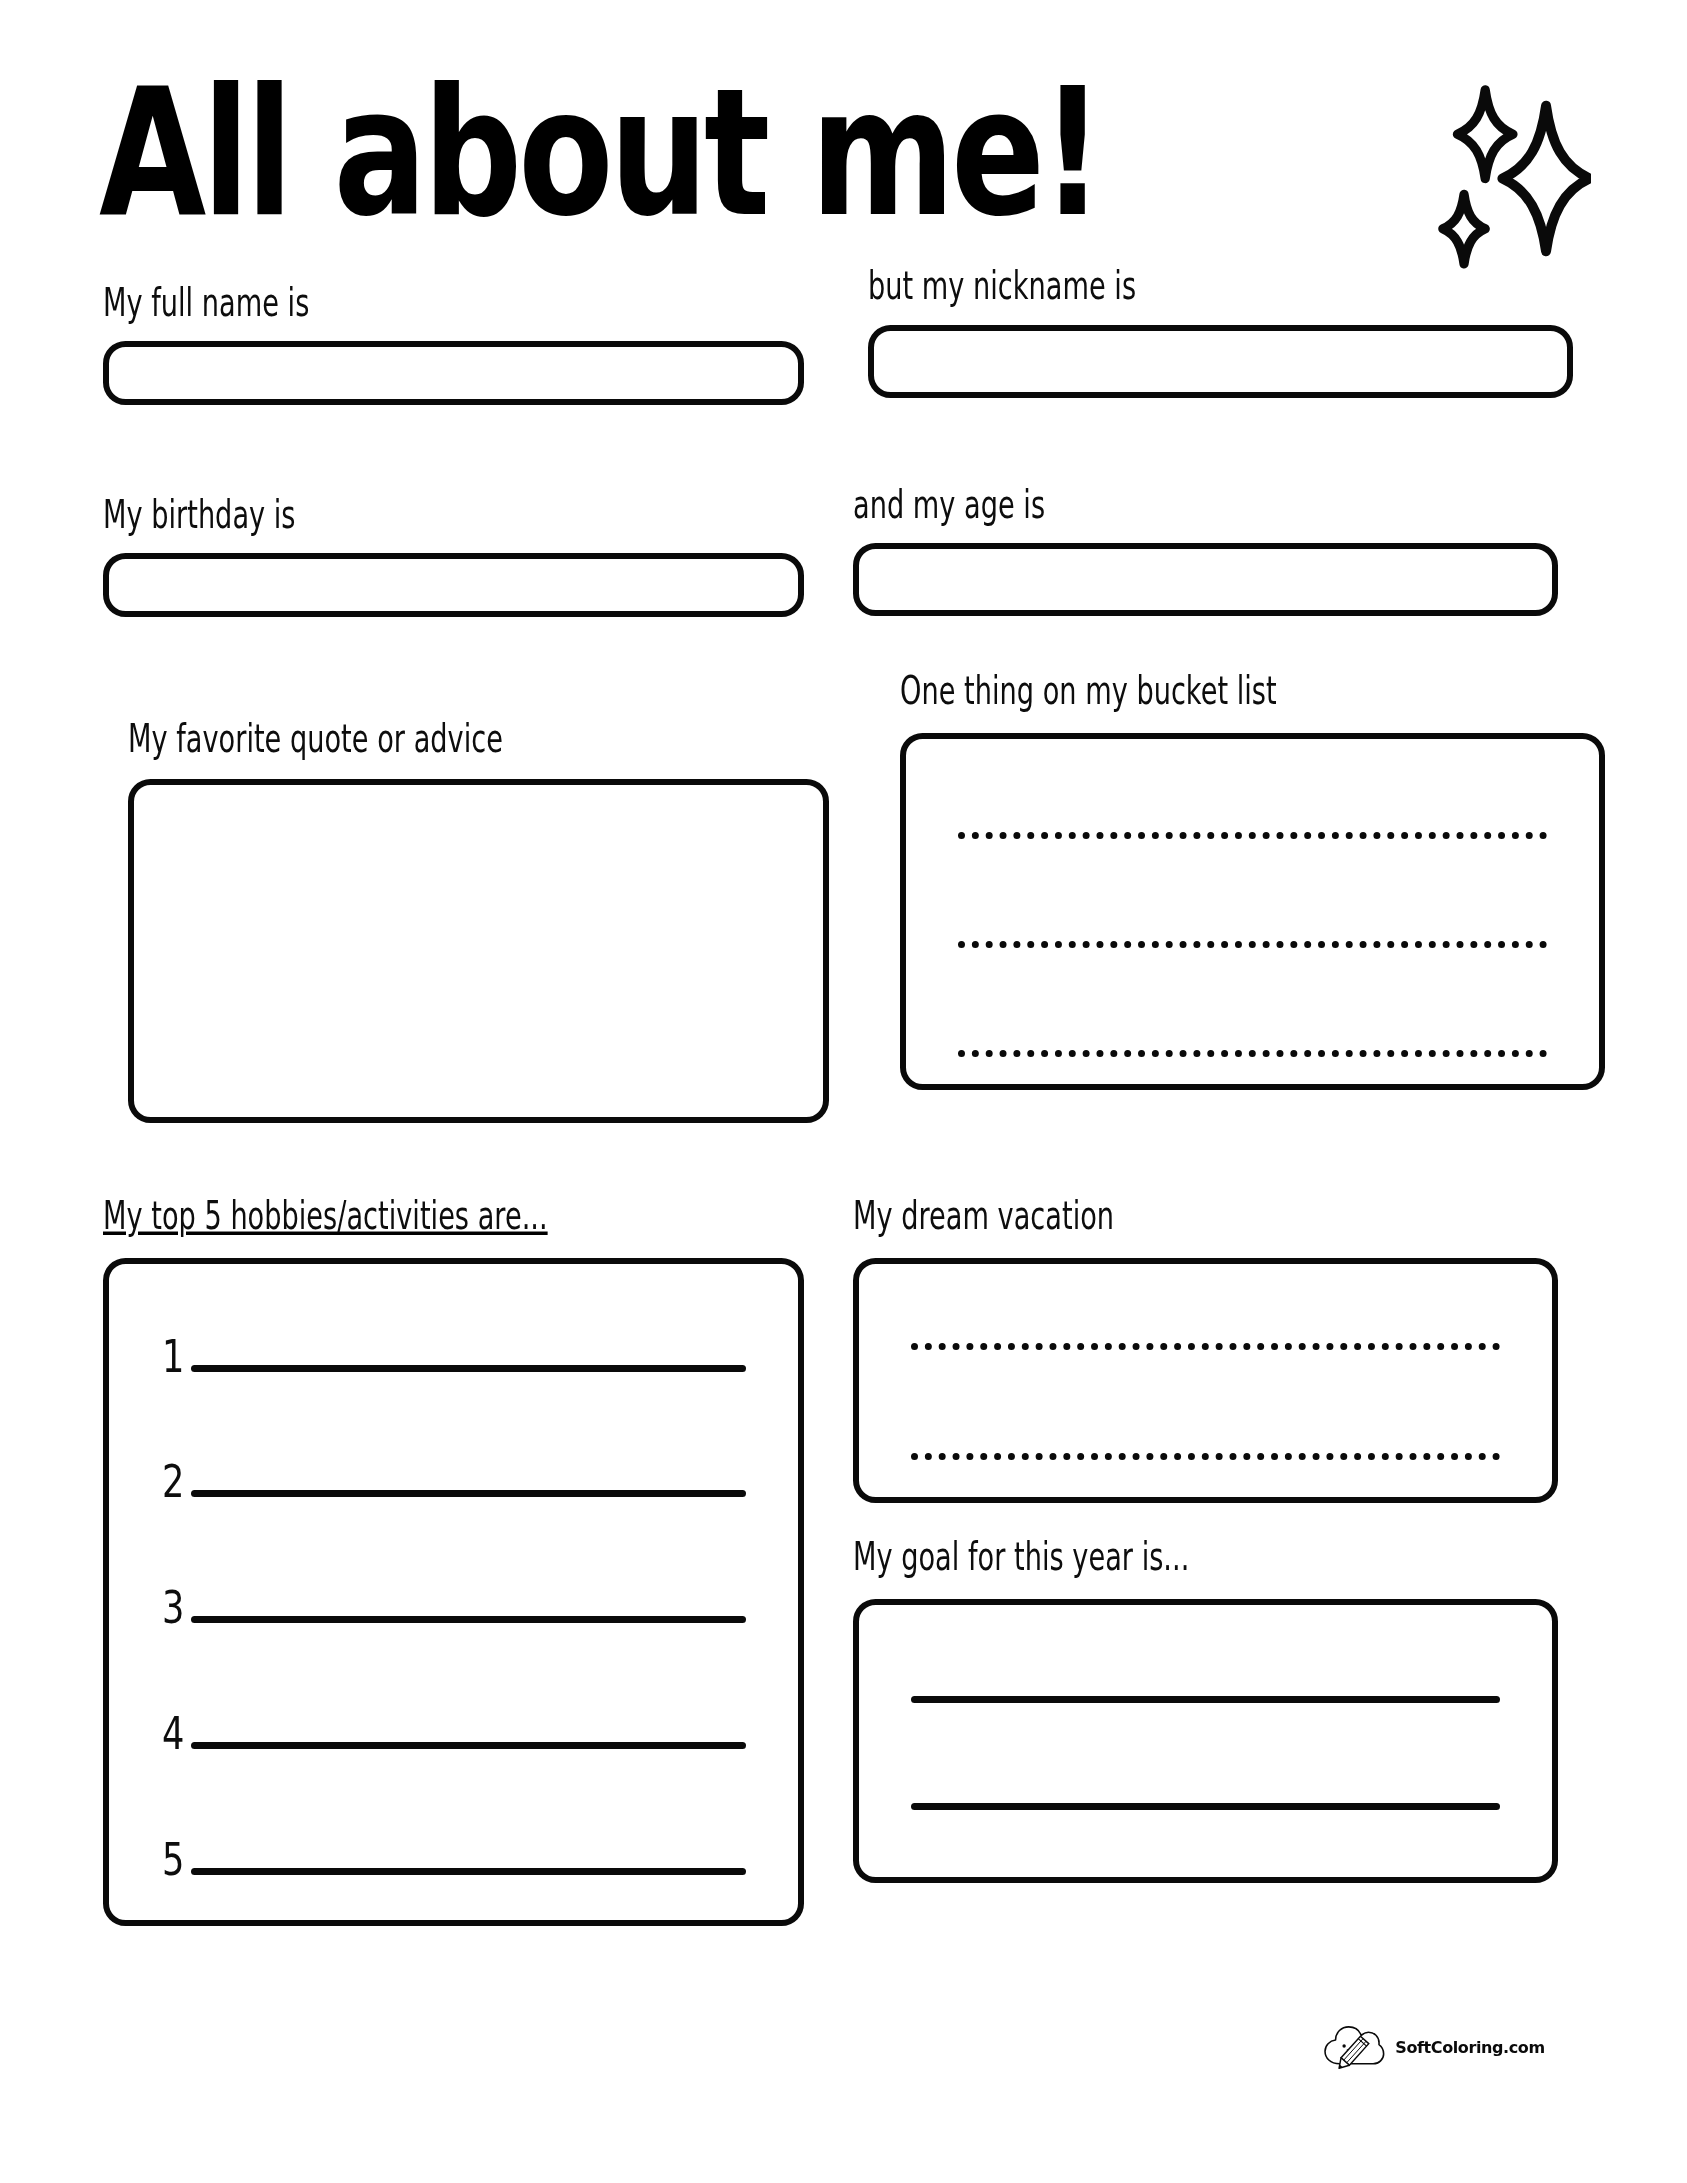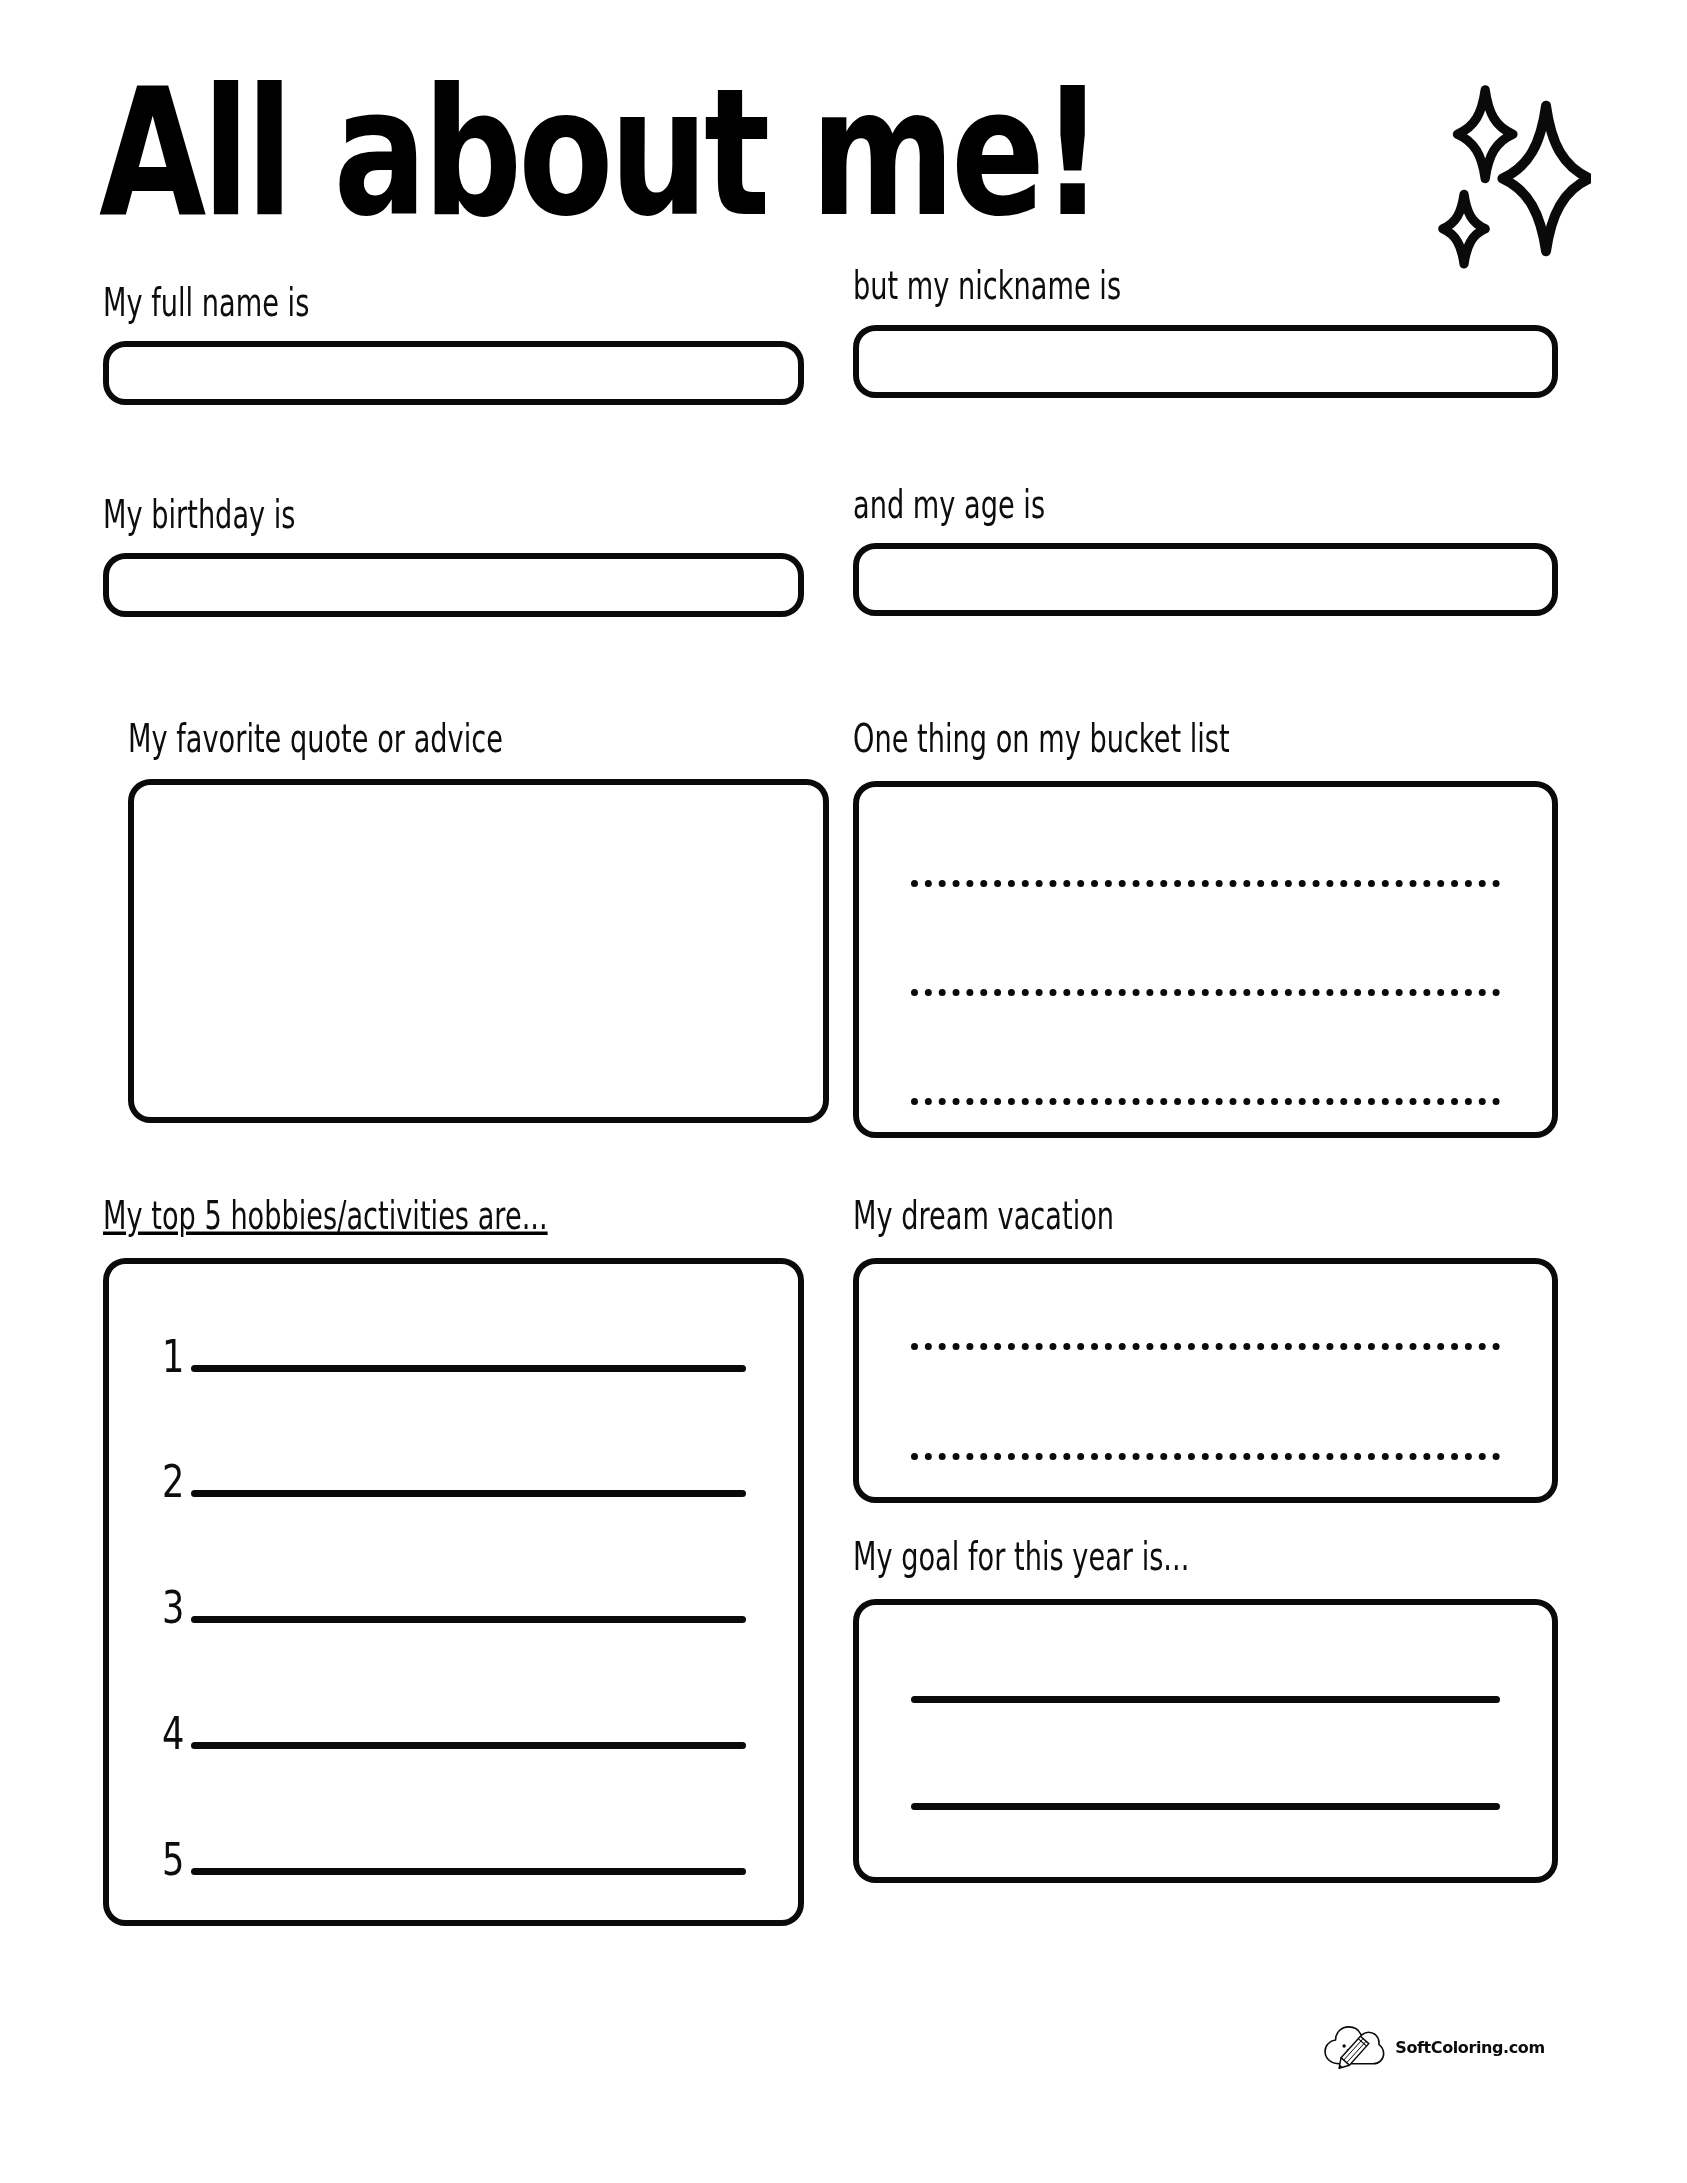--- a/index.html
+++ b/index.html
@@ -155,41 +155,41 @@
         <path d="M118 176 C122 204, 130 219, 150 228 C130 237, 122 253, 118 281 C114 253, 106 237, 86 228 C106 219, 114 204, 118 176 Z" stroke="#0a0a0a" stroke-width="14" stroke-linejoin="round" fill="none"></path>
       </svg>
     </div>
   </div>
 
   <div class="col-left" style="top:288px;">
     <div class="field-label">My full name is</div>
     <div class="box" style="margin-top:18.5px; height:64px;"></div>
   </div>
 
-  <div class="col-right" style="top:271px;">
+  <div class="col-right" style="top:271px;margin-left:15px;">
     <div class="field-label">but my nickname is</div>
     <div class="box" style="margin-top:20px; height:73px;"></div>
   </div>
 
   <div class="col-left" style="top:500px;">
     <div class="field-label">My birthday is</div>
     <div class="box" style="margin-top:18.5px; height:64px;"></div>
   </div>
 
   <div class="col-right" style="top:490px;">
     <div class="field-label">and my age is</div>
     <div class="box" style="margin-top:18.5px; height:73px;"></div>
   </div>
 
   <div class="col-left" style="top:724px;padding-left:25px;">
     <div class="field-label">My favorite quote or advice</div>
     <div class="box" style="margin-top:21px; height:344px;"></div>
   </div>
 
-  <div class="col-right" style="top:724px;">
+  <div class="col-right" style="top:676px;margin-left:47px;">
     <div class="field-label">One thing on my bucket list</div>
     <div class="box" style="margin-top:22.5px; height:357px;">
       <div class="dotline" style="left:52px; right:52px; top:93px;"></div>
       <div class="dotline" style="left:52px; right:52px; top:202px;"></div>
       <div class="dotline" style="left:52px; right:52px; top:311px;"></div>
     </div>
   </div>
 
   <div class="col-left" style="top:1201px;text-decoration:underline;">
     <div class="field-label">My top 5 hobbies/activities are...</div>

